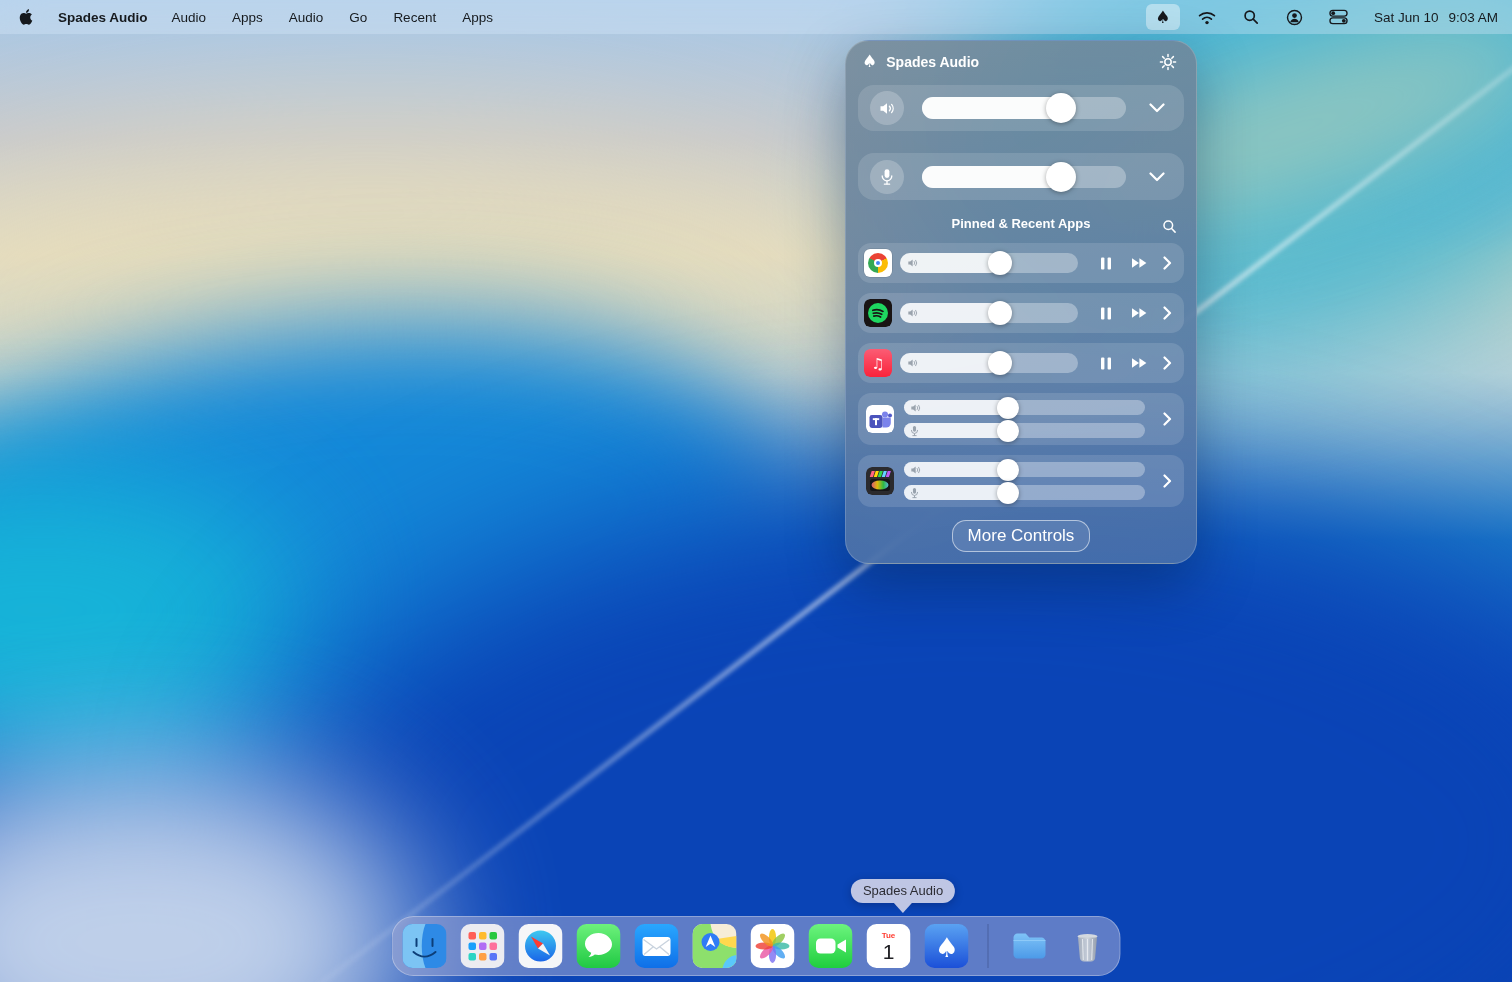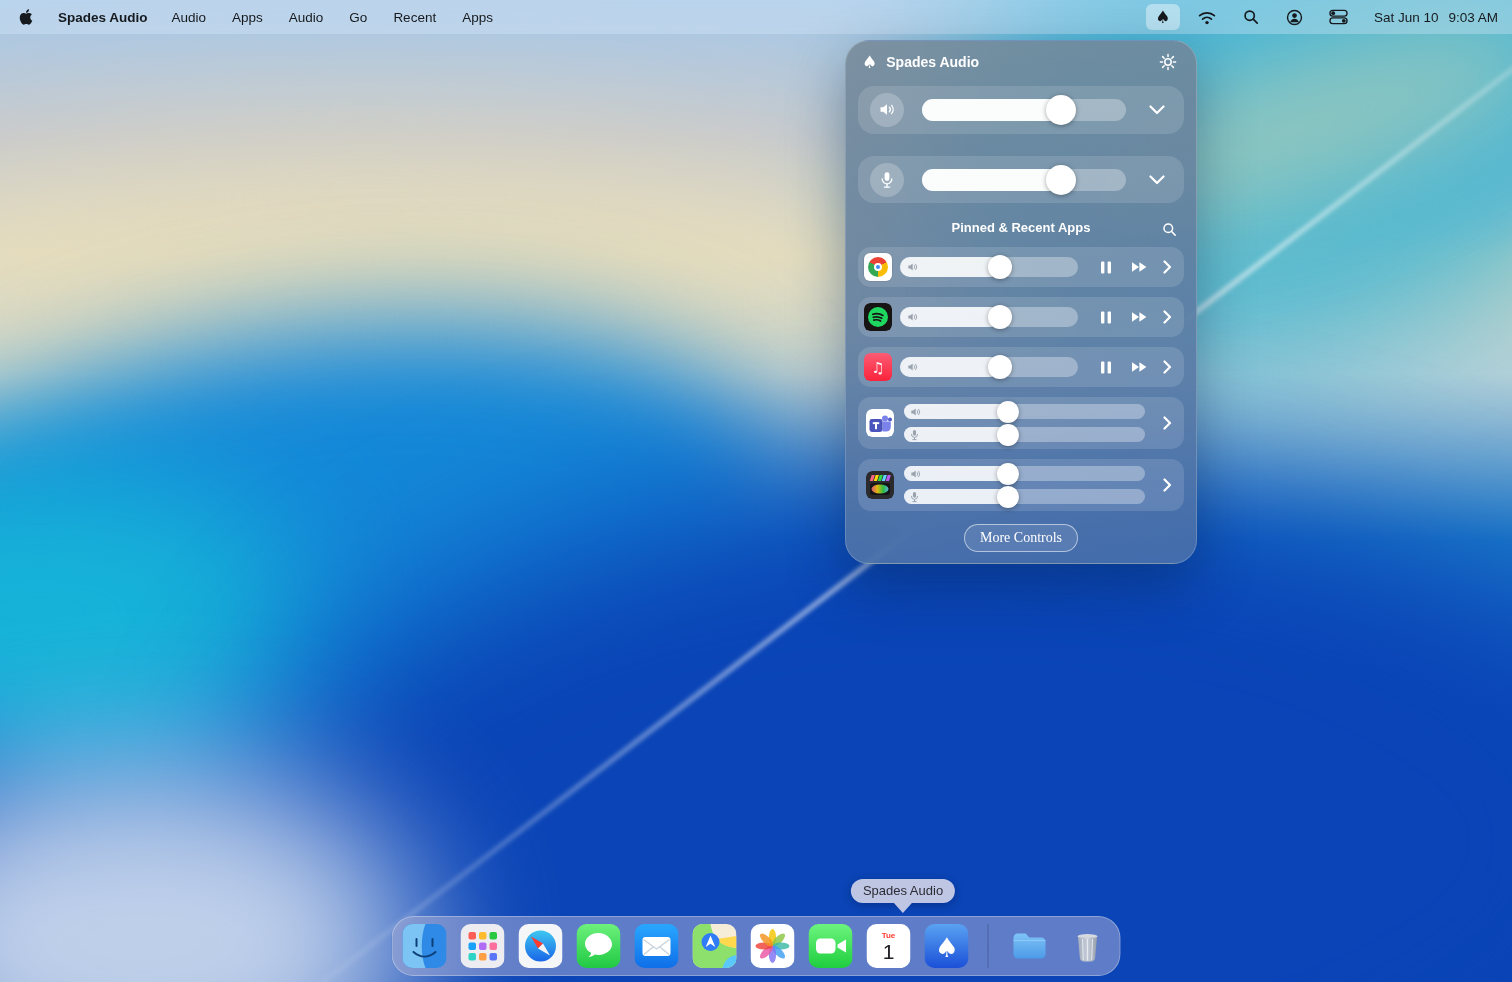--- a/index.html
+++ b/index.html
@@ -71,22 +71,22 @@
   .transport { display:flex; align-items:center; gap:19px; margin-right:16px; }
   .t-btn { display:flex; align-items:center; justify-content:center; cursor:pointer; }
   .sliders-col { flex:1; display:flex; flex-direction:column; gap:8px; margin:0 18px 0 10px; }
   .call-slider { position:relative; height:15px; border-radius:8px; background:rgba(255,255,255,.32); }
   .call-slider .fill { position:absolute; left:0; top:0; bottom:0; border-radius:8px; background:rgba(255,255,255,.82); }
   .call-slider .knob { width:22px; height:22px; }
   .call-slider .track-glyph { left:6px; }
 
   .more-wrap { margin-top:13px; display:flex; justify-content:center; }
   .more-btn { padding:5px 15px; border-radius:14px; border:1.5px solid rgba(255,255,255,.55);
-    background:rgba(255,255,255,.10); color:#fff; font-size:14px; font-weight:500; cursor:pointer;
-    font-family:Liberation Serif, serif; }
+    background:rgba(255,255,255,.10); color:#fff; font-size:17px; font-weight:500; cursor:pointer;
+    font-family:Liberation Sans, sans-serif; }
 
   
   .chrome-ball { width:20px; height:20px; border-radius:50%;
     background:conic-gradient(from -60deg,#ea4335 0 120deg,#fbbc05 0 240deg,#34a853 0 360deg);
     display:flex; align-items:center; justify-content:center; }
   .chrome-hub { width:8px; height:8px; border-radius:50%; background:#4285f4; border:2px solid #fff; }
 
   
   .dock { position:absolute; left:50%; transform:translateX(-50%); top:916px; height:60px; border-radius:22px;
     background:rgba(164,172,214,.55); backdrop-filter:blur(18px); border:1px solid rgba(255,255,255,.30);

